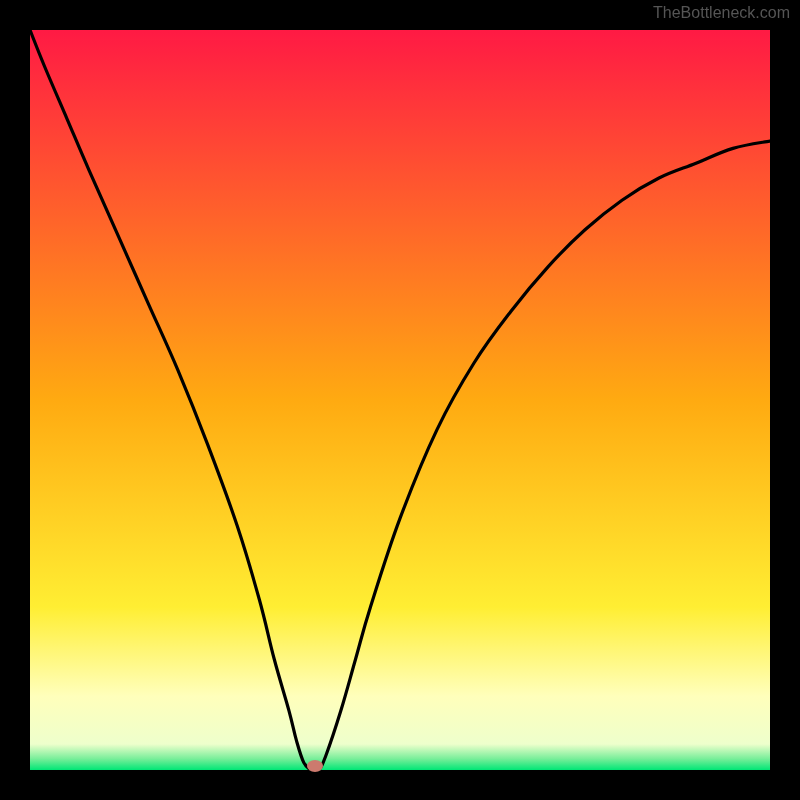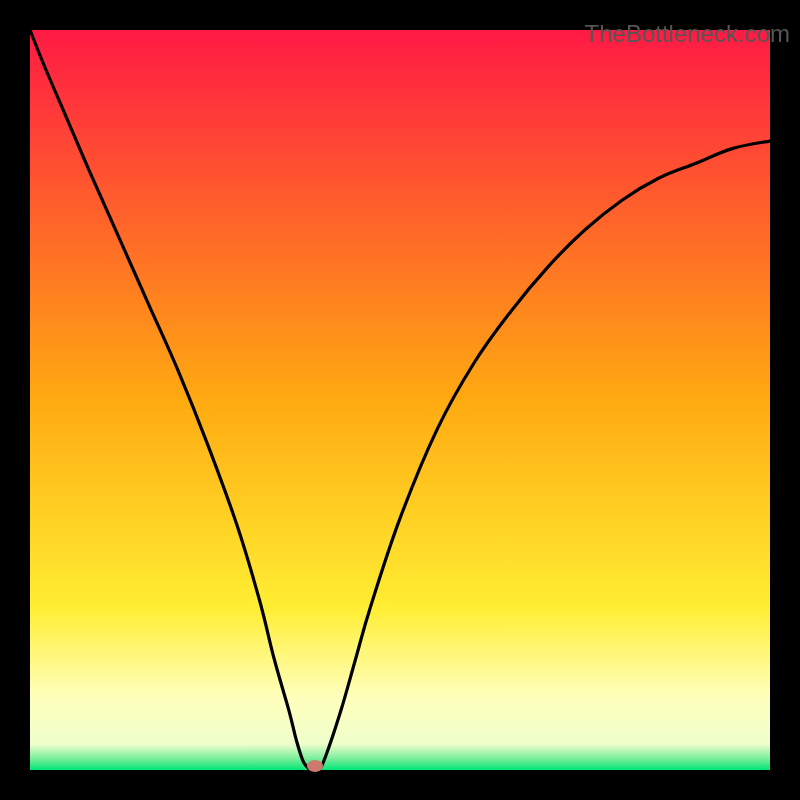--- a/index.html
+++ b/index.html
@@ -5,24 +5,24 @@
   * { margin: 0; padding: 0; box-sizing: border-box; }
   body {
     width: 800px;
     height: 800px;
     background: #000;
     position: relative;
     font-family: Arial, sans-serif;
   }
   .attribution {
     position: absolute;
-    top: 20px;
+    top: 4px;
     right: 10px;
     color: #555;
-    font-size: 24px;
+    font-size: 16px;
     font-weight: 500;
     z-index: 10;
   }
   .plot-area {
     position: absolute;
     top: 30px;
     left: 30px;
     width: 740px;
     height: 740px;
   }

